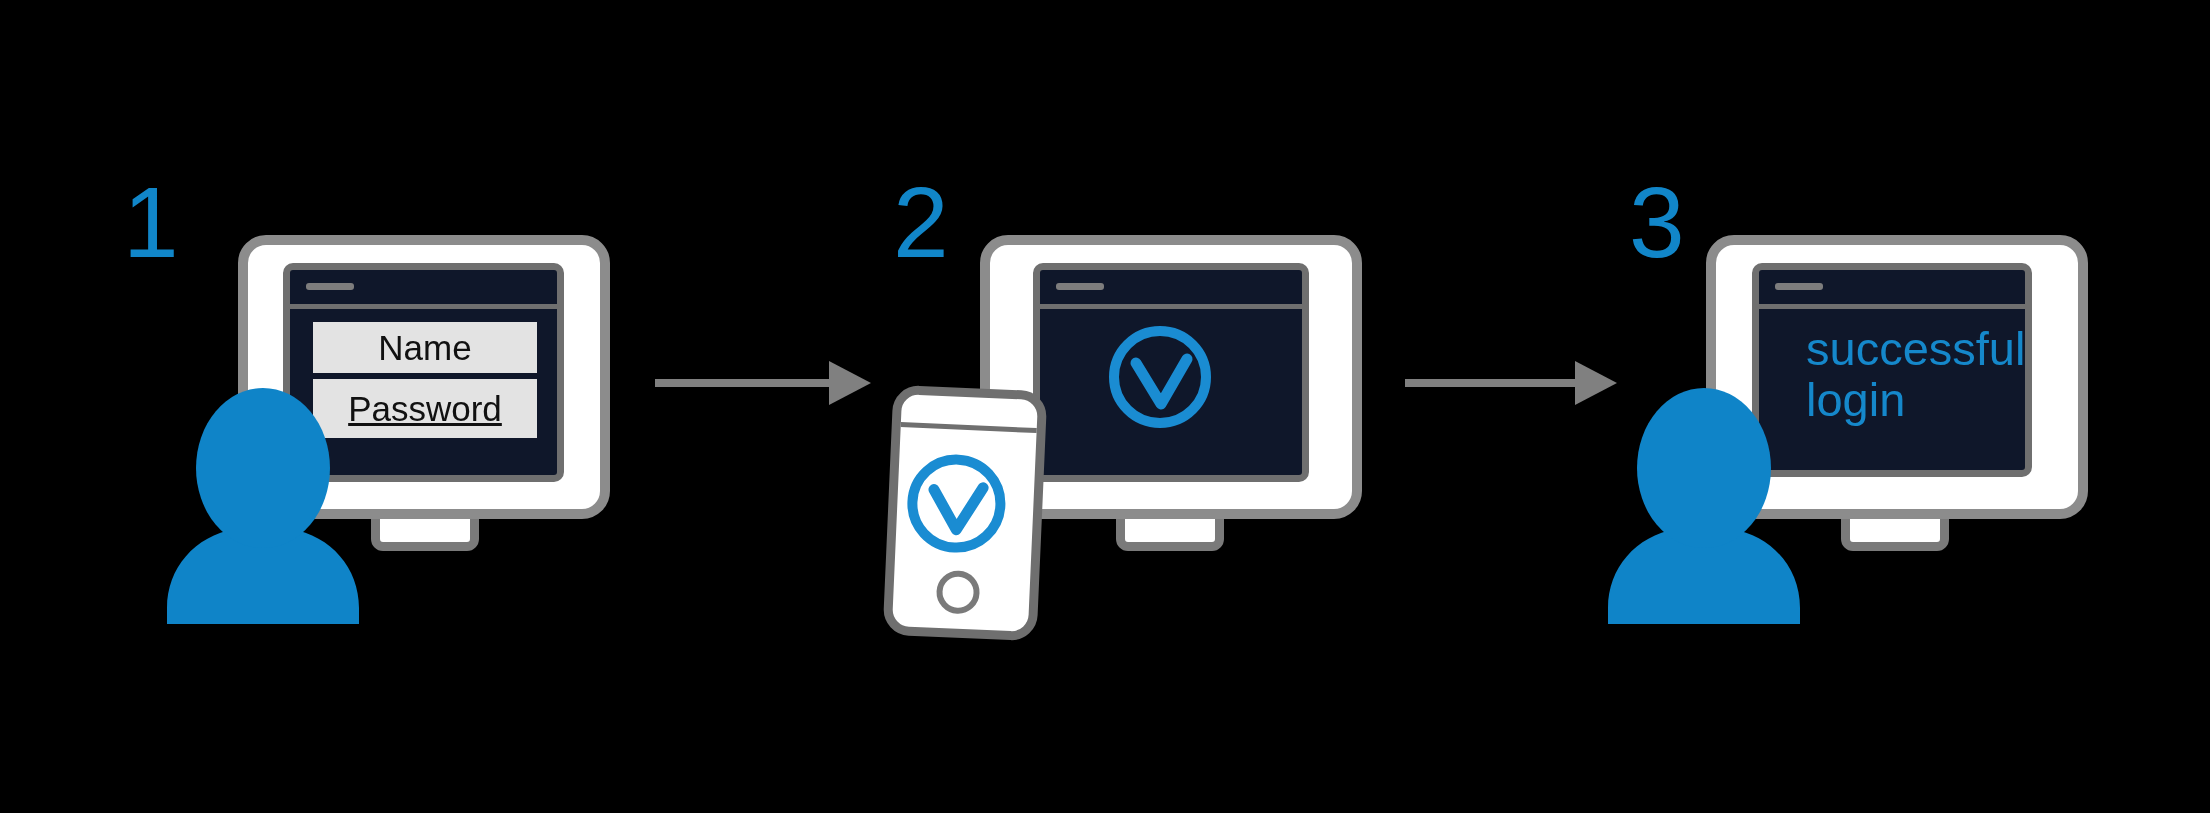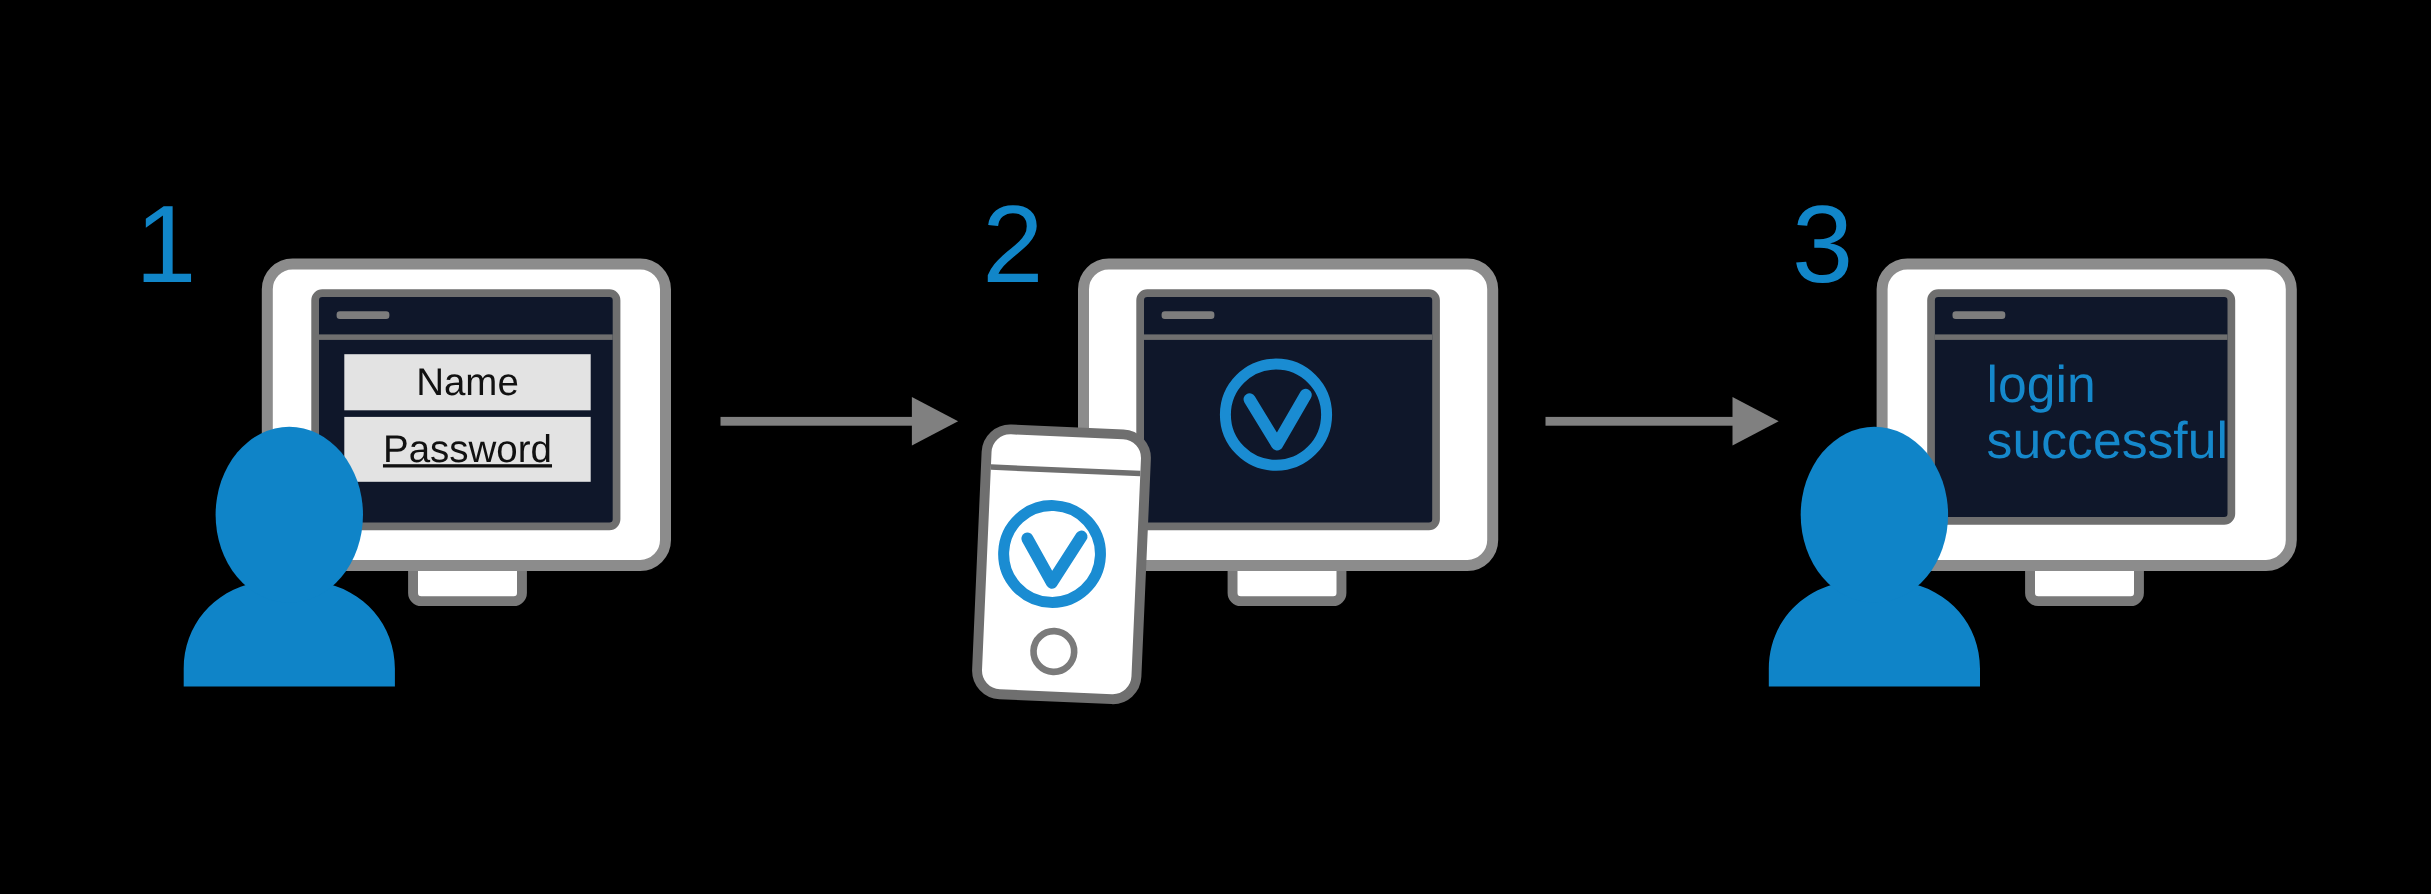--- a/index.html
+++ b/index.html
@@ -124,22 +124,22 @@
     <div class="step-num" style="left:1629px;">3</div>
 
     <div class="stand" style="left:1841px;top:455px;"></div>
     <div class="monitor" style="left:1706px;top:235px;width:362px;"></div>
 
     <div class="screen" style="left:1752px;top:263px;width:266px;height:200px;">
       <div class="titlebar">
         <div class="dash"></div>
       </div>
       <div class="login-text">
+        <div>successful</div>
         <div>login</div>
-        <div>successful</div>
       </div>
     </div>
 
     <svg class="person-svg" style="left:1599px;top:386px;" width="210" height="240" viewBox="0 0 210 240">
       <path fill="#0F84C8" d="M9,238 L9,222 C9,182 37,150 77,143 C95,150 115,150 133,143 C173,150 201,182 201,222 L201,238 Z"></path>
       <ellipse fill="#0F84C8" cx="105" cy="82" rx="67" ry="80"></ellipse>
     </svg>
   </div>
 
 </div>

